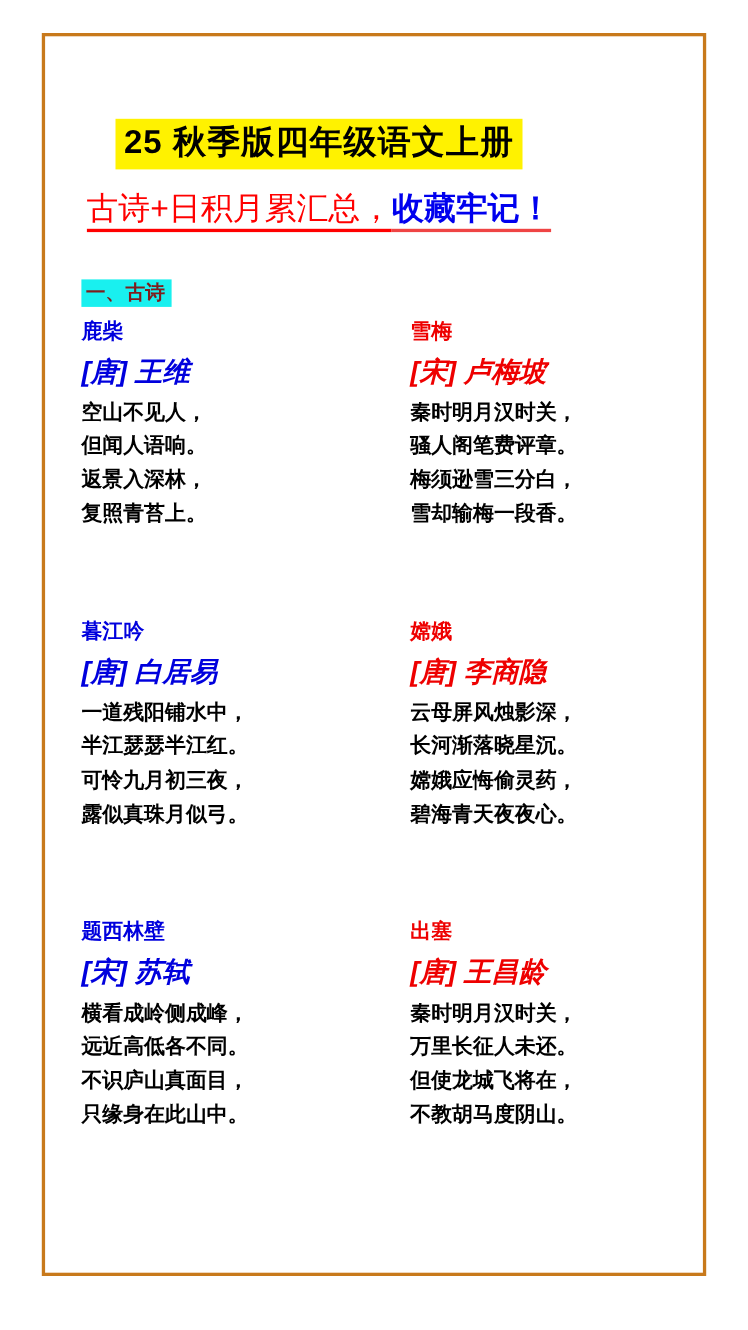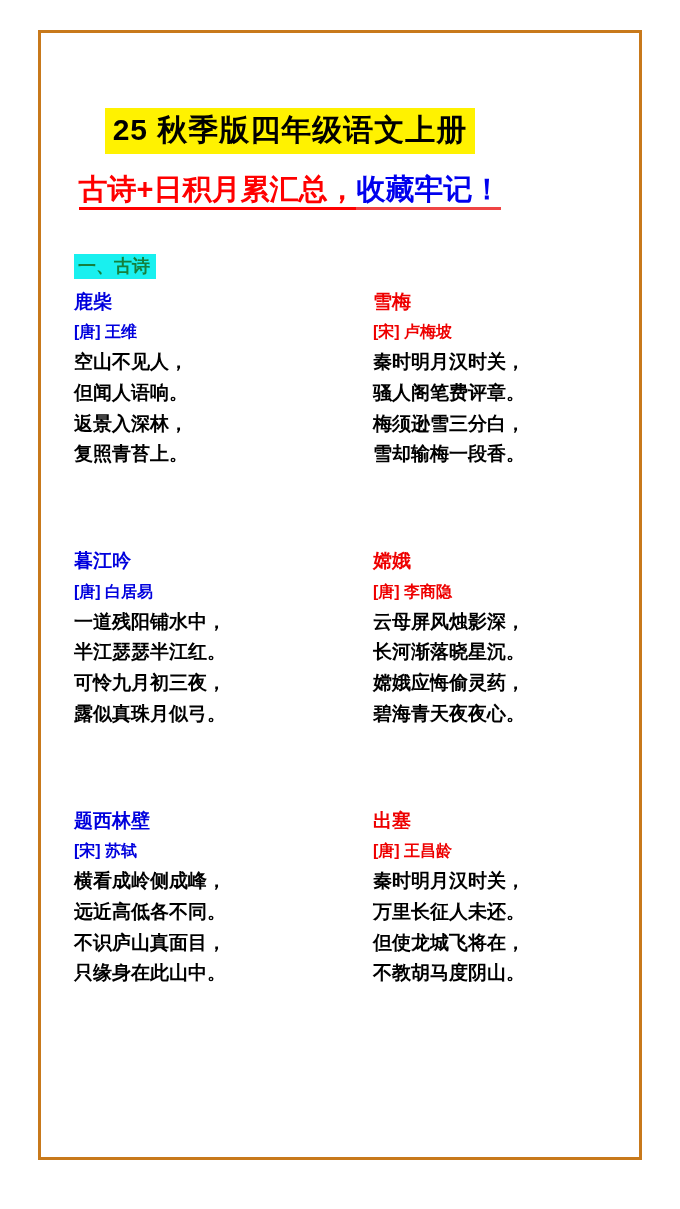--- a/index.html
+++ b/index.html
@@ -51,41 +51,41 @@
     padding: 3px 8px 5px 8px;
     line-height: 1.25;
   }
   .subtitle-wrap {
     text-align: center;
     margin-top: 16px;
     white-space: nowrap;
   }
   .sub-red {
     color: #ff0000;
-    font-weight: bold;
+    font-weight: normal;
     font-size: 29px;
     border-bottom: 3px solid #ff0000;
     padding-bottom: 2px;
   }
   .sub-blue {
     color: #0000ee;
     font-weight: bold;
     font-size: 29px;
     border-bottom: 3px solid #ef4444;
     padding-bottom: 2px;
   }
 
   
   .section-head {
     margin-top: 44px;
     margin-bottom: 10px;
   }
   .section-head span {
     background: #19f0ef;
-    color: #15803d;
+    color: #7f1d1d;
     font-weight: bold;
     font-size: 18px;
     padding: 2px 6px 3px 4px;
   }
 
   
   .poem-grid {
     display: grid;
     grid-template-columns: 252px 1fr;
     column-gap: 26px;
@@ -96,23 +96,24 @@
     margin-bottom: 30px;
   }
   .poem-title {
     font-weight: bold;
     font-size: 19px;
     line-height: 1.5;
     margin-bottom: 4px;
   }
   .poem-author {
     font-weight: bold;
-    font-size: 16px;
+    font-size: 25px;
     line-height: 1.5;
     margin-bottom: 3px;
+    font-style: italic;
   }
   .c-blue { color: #0000dd; }
   .c-red  { color: #ee0000; }
   .poem-line {
     color: #000000;
     font-weight: bold;
     font-size: 19px;
     line-height: 1.62;
     white-space: nowrap;
   }

